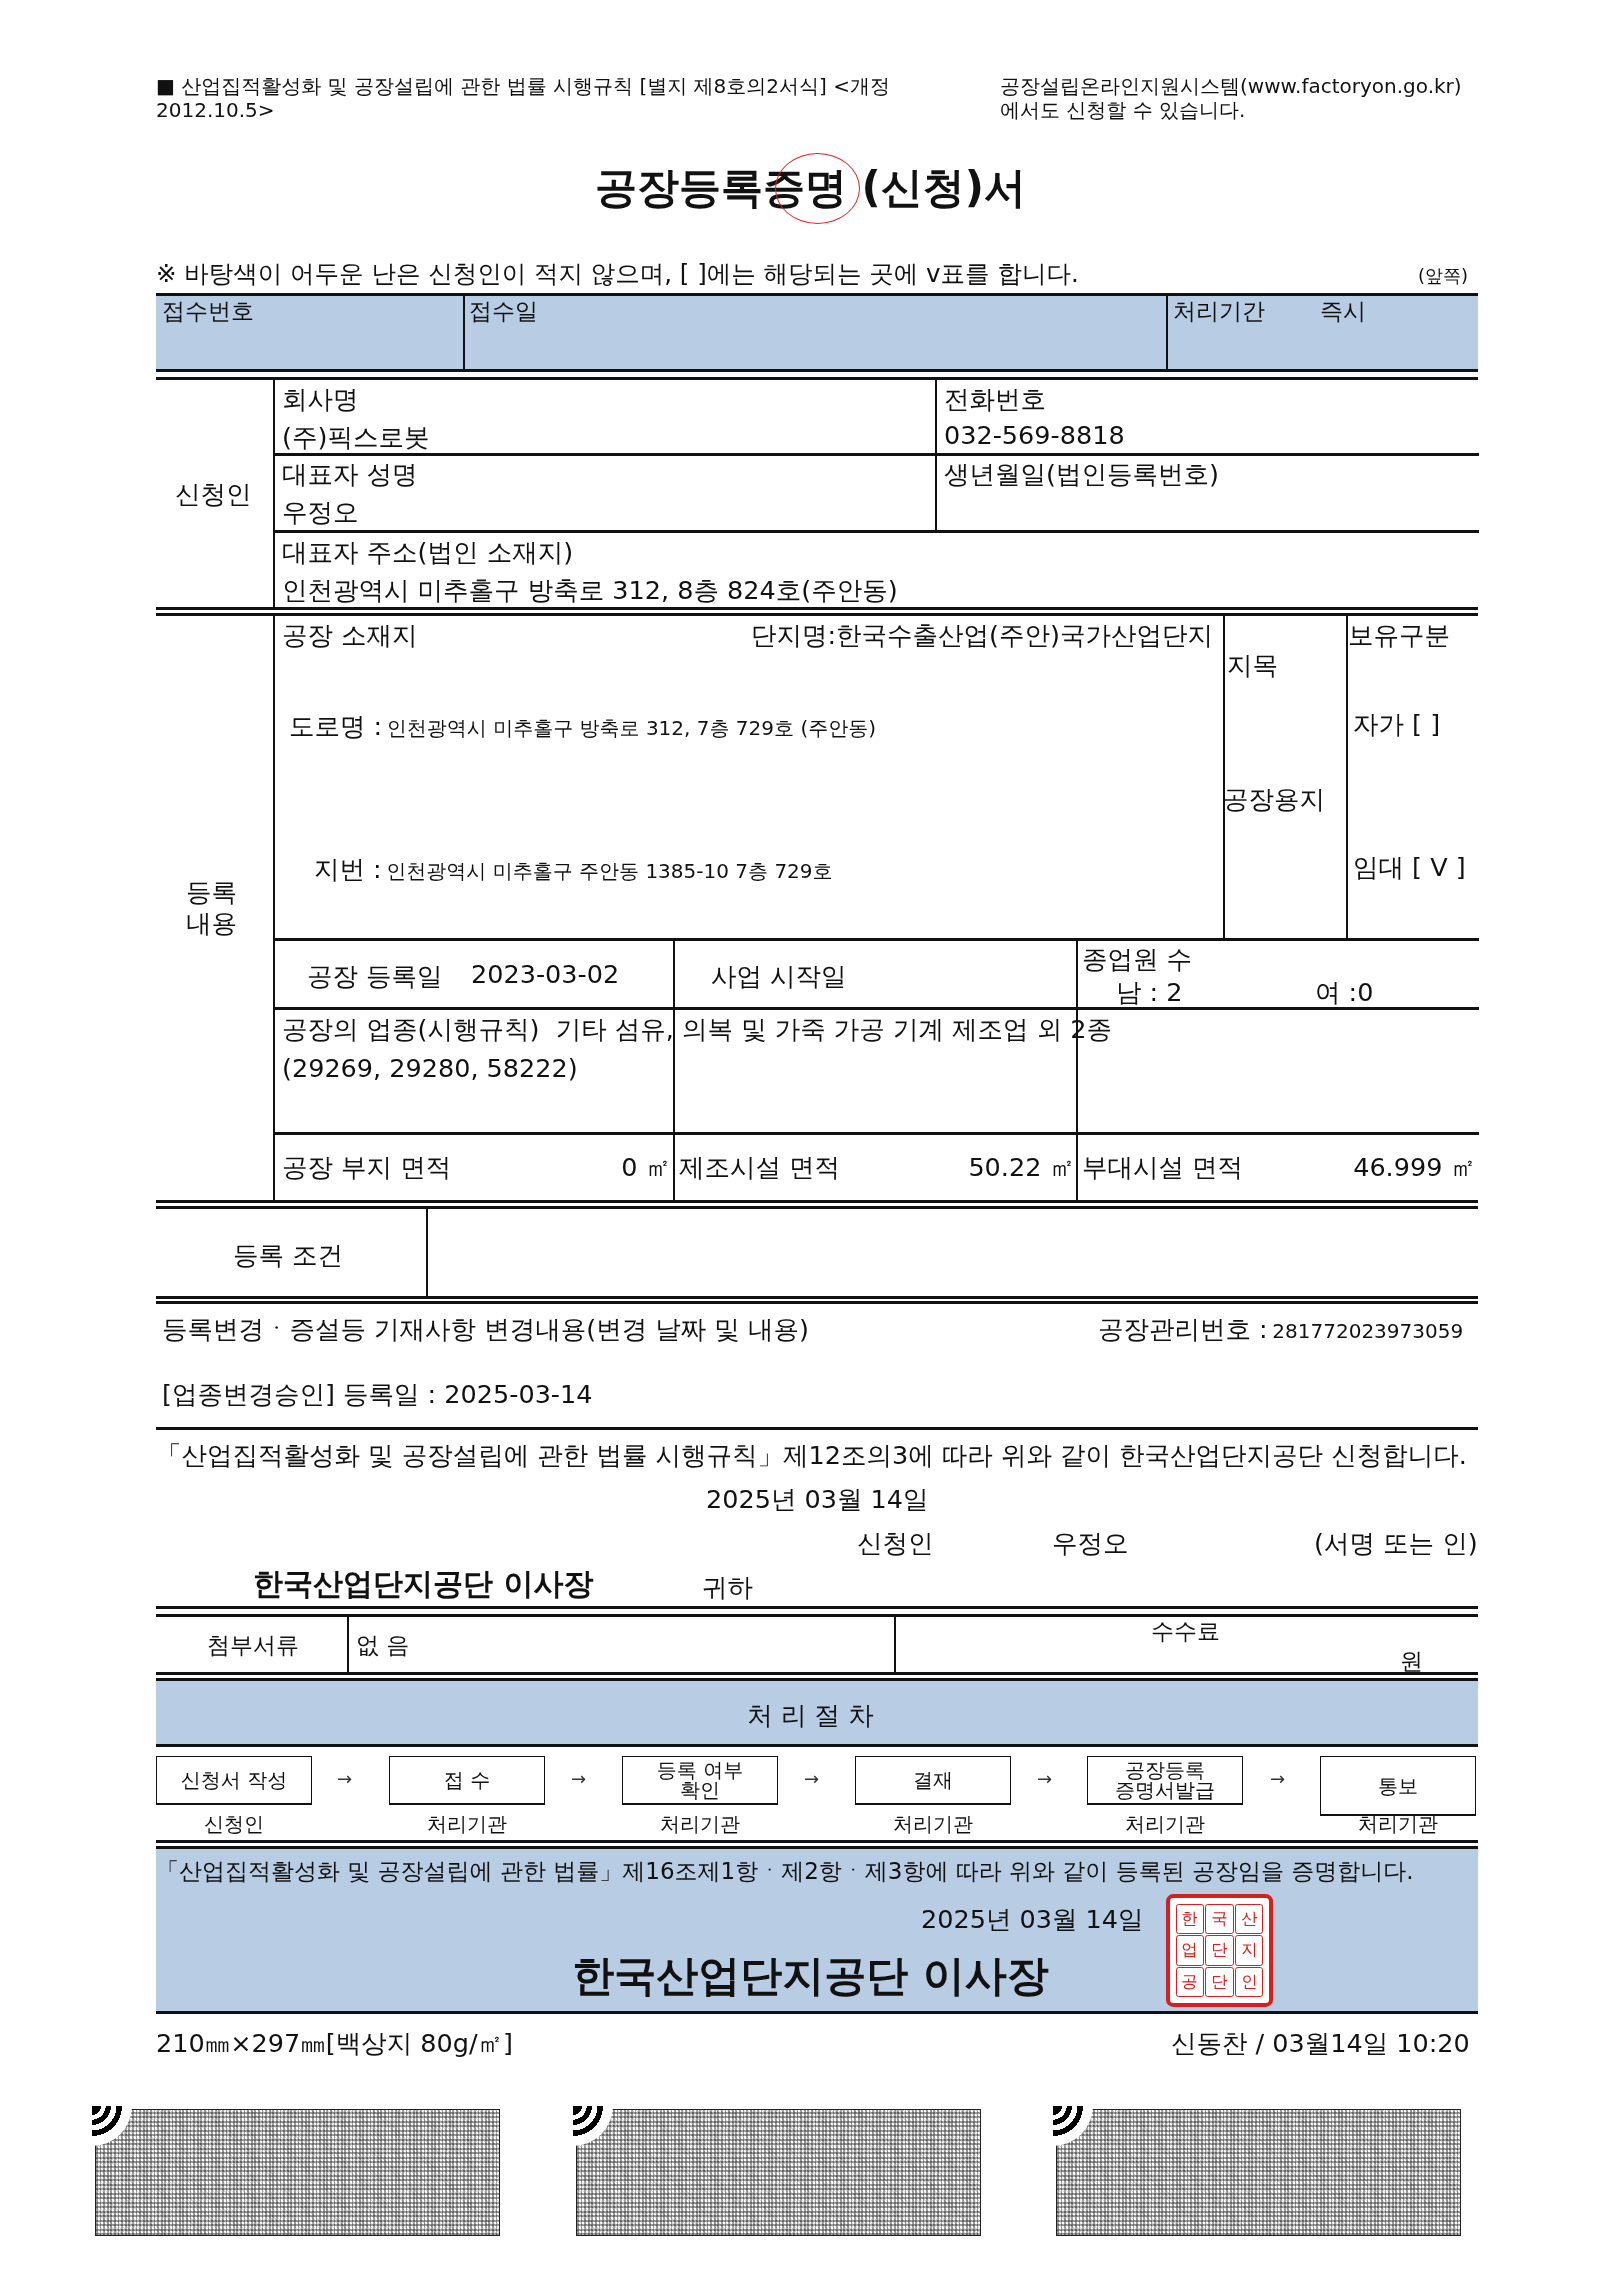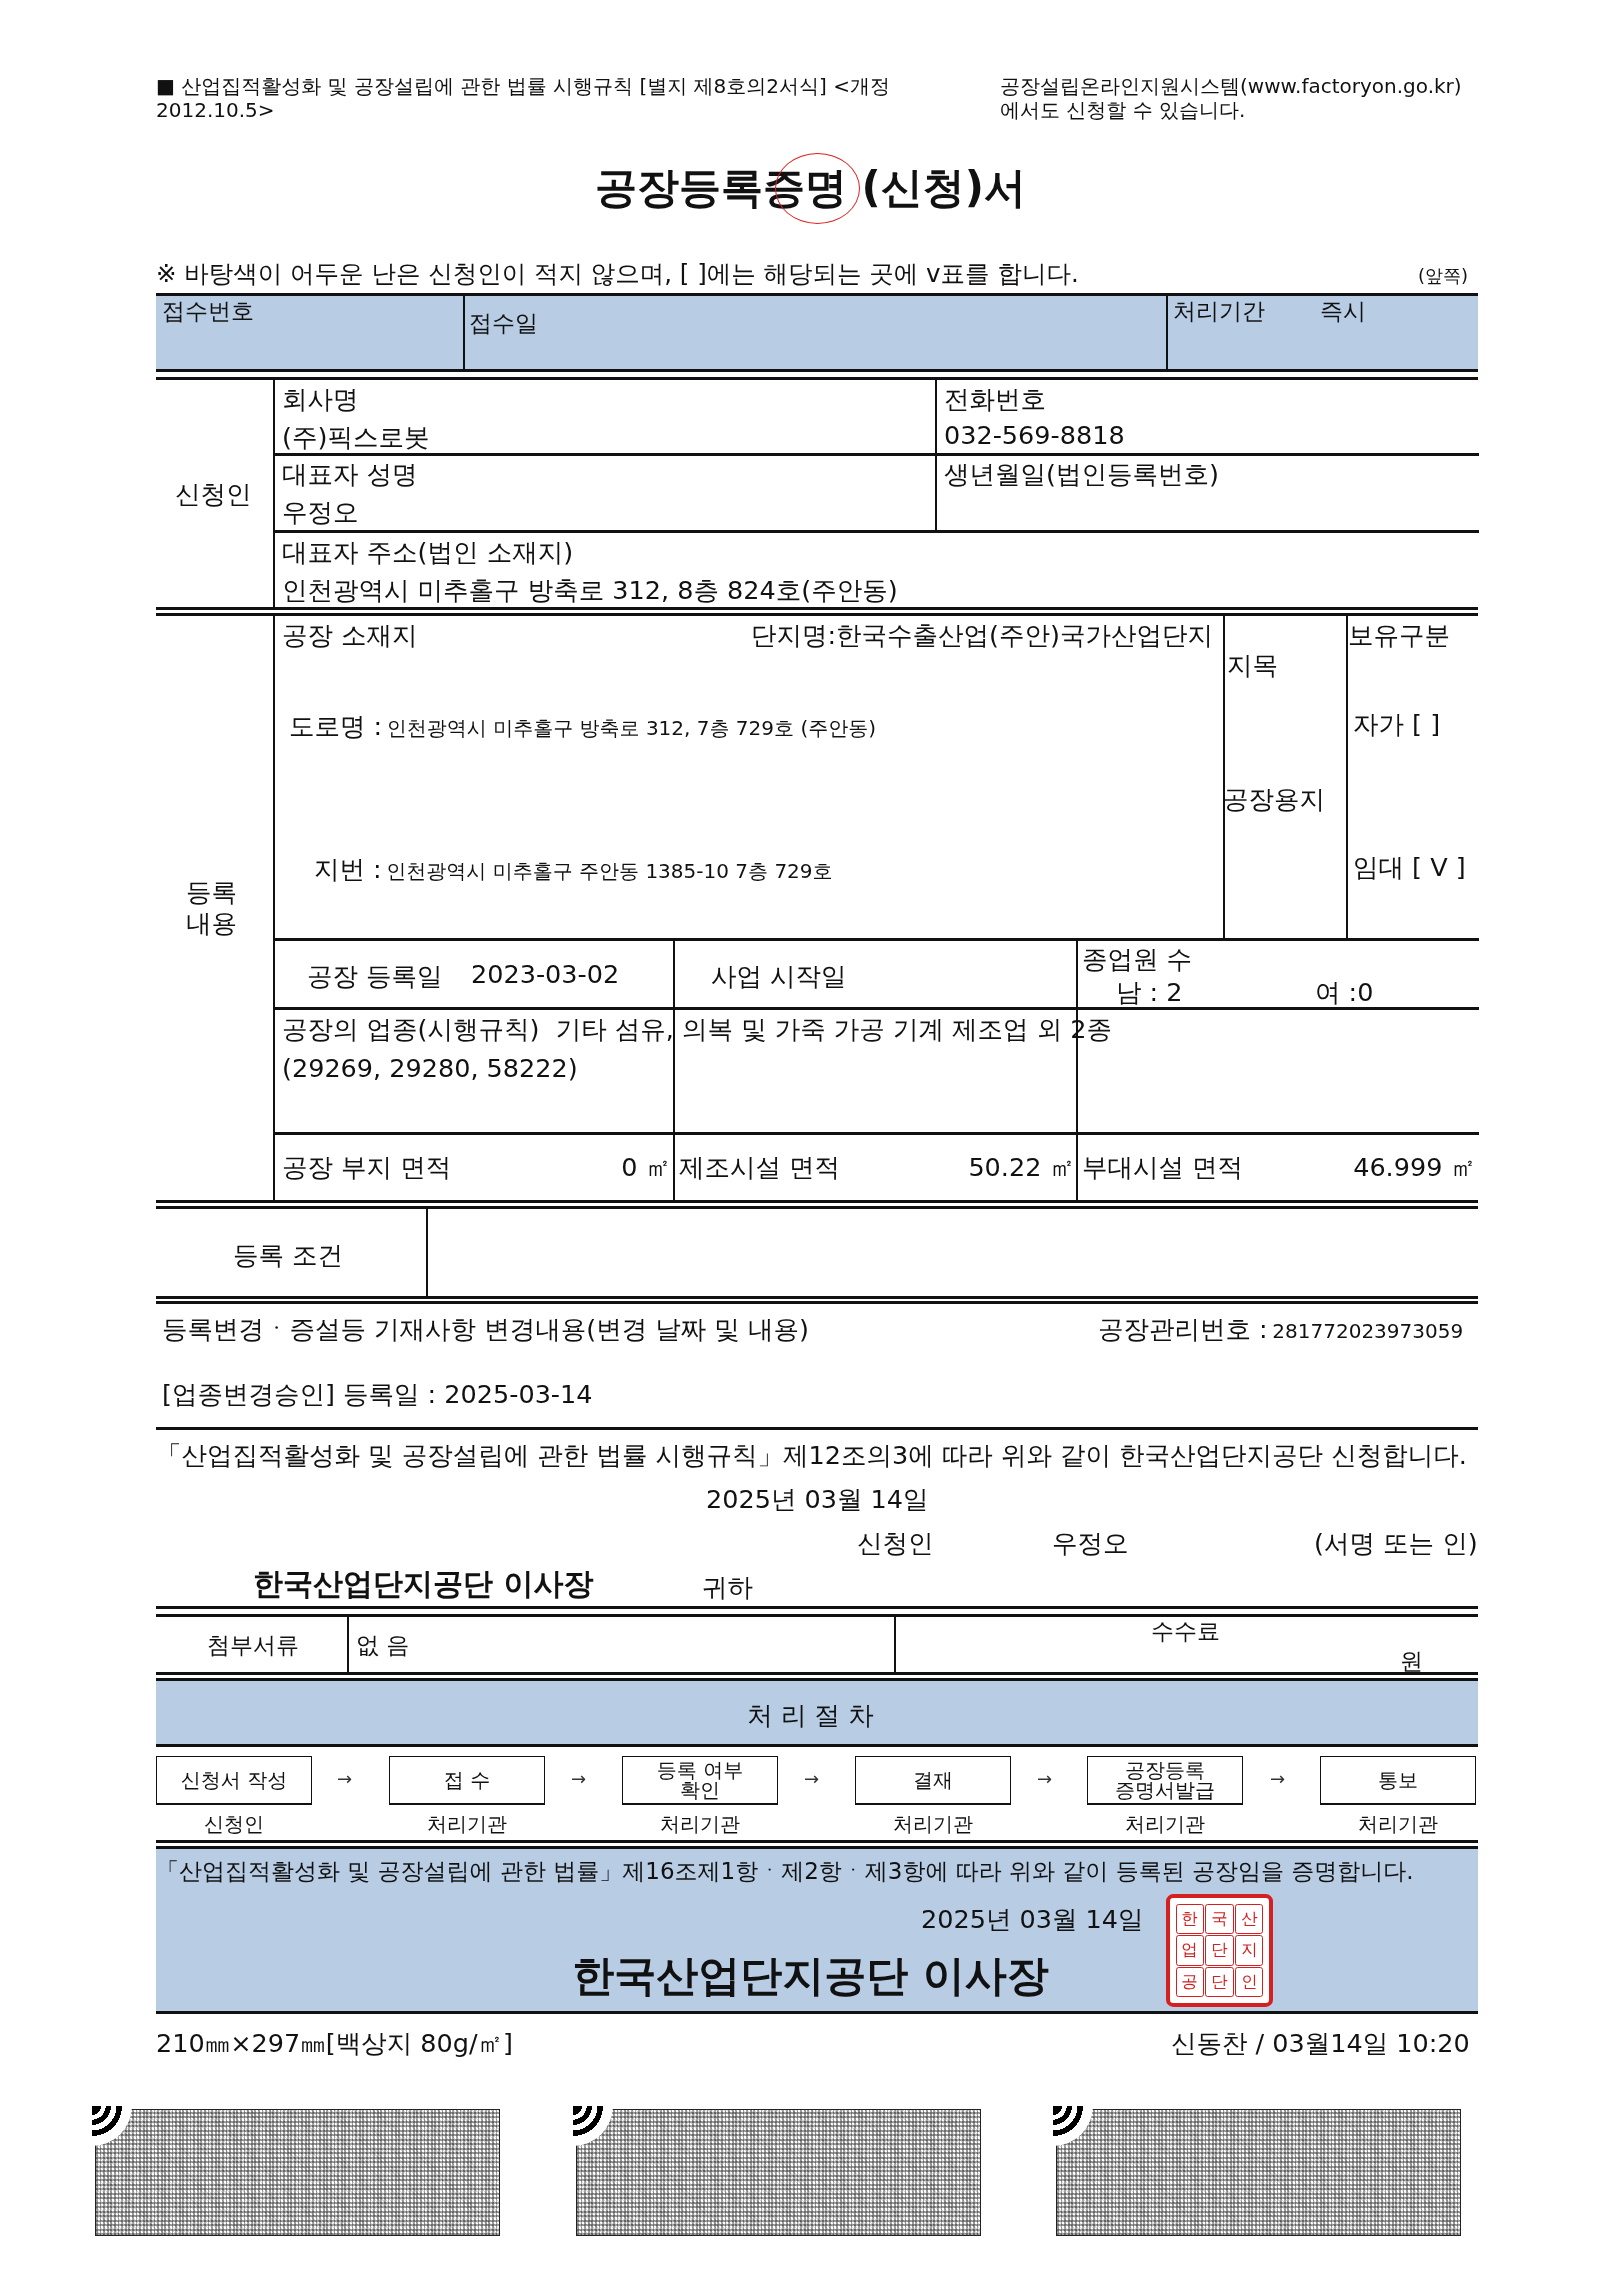--- a/index.html
+++ b/index.html
@@ -47,21 +47,21 @@
 
 <div class="t f27" style="left:156px; top:257px;">※ 바탕색이 어두운 난은 신청인이 적지 않으며, [  ]에는 해당되는 곳에 v표를 합니다.</div>
 <div class="t f20" style="left:1418px; top:264px;">(앞쪽)</div>
 
 <div class="abs blue" style="left:156px; top:293px; width:1322px; height:78px;"></div>
 <div class="hl" style="left:156px; top:293px; width:1322px;"></div>
 <div class="hl" style="left:156px; top:369px; width:1322px;"></div>
 <div class="vl" style="left:463px; top:293px; height:78px;"></div>
 <div class="vl" style="left:1166px; top:293px; height:78px;"></div>
 <div class="t f25" style="left:162px; top:296px;">접수번호</div>
-<div class="t f25" style="left:469px; top:296px;margin-top:12px;">접수일</div>
+<div class="t f25" style="left:469px; top:296px;">접수일</div>
 <div class="t f25" style="left:1173px; top:296px;">처리기간</div>
 <div class="t f25" style="left:1320px; top:296px;">즉시</div>
 
 <div class="hl" style="left:156px; top:377px; width:1322px;"></div>
 <div class="vl" style="left:273px; top:377px; height:232px;"></div>
 <div class="t f28" style="left:175px; top:477px;">신청인</div>
 
 <div class="t f28" style="left:282px; top:382px;">회사명</div>
 <div class="t f28" style="left:282px; top:420px;">(주)픽스로봇</div>
 <div class="vl" style="left:935px; top:377px; height:155px;"></div>
@@ -185,21 +185,21 @@
 <div class="arrow" style="left:804px; top:1768px;">→</div>
 <div class="flowbox" style="left:855px; top:1756px; width:156px; height:49px;">
     <span>결재</span>
   </div>
 <div class="arrow" style="left:1037px; top:1768px;">→</div>
 <div class="flowbox" style="left:1087px; top:1756px; width:156px; height:49px; flex-direction:column;">
   <span>공장등록</span>
   <span>증명서발급</span>
 </div>
 <div class="arrow" style="left:1270px; top:1768px;">→</div>
-<div class="flowbox" style="left:1320px; top:1756px; width:156px; height:49px;">
+<div class="flowbox" style="left:1320px; top:1756px; width:156px; height:60px;">
     <span>통보</span>
   </div>
 
 <div class="flowlbl" style="left:156px; width:156px; top:1811px;">신청인</div>
 <div class="flowlbl" style="left:389px; width:156px; top:1811px;">처리기관</div>
 <div class="flowlbl" style="left:622px; width:156px; top:1811px;">처리기관</div>
 <div class="flowlbl" style="left:855px; width:156px; top:1811px;">처리기관</div>
 <div class="flowlbl" style="left:1087px; width:156px; top:1811px;">처리기관</div>
 <div class="flowlbl" style="left:1320px; width:156px; top:1811px;">처리기관</div>
 

